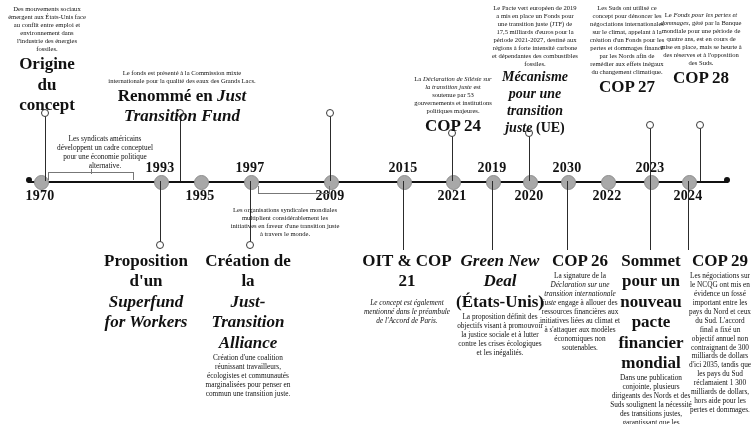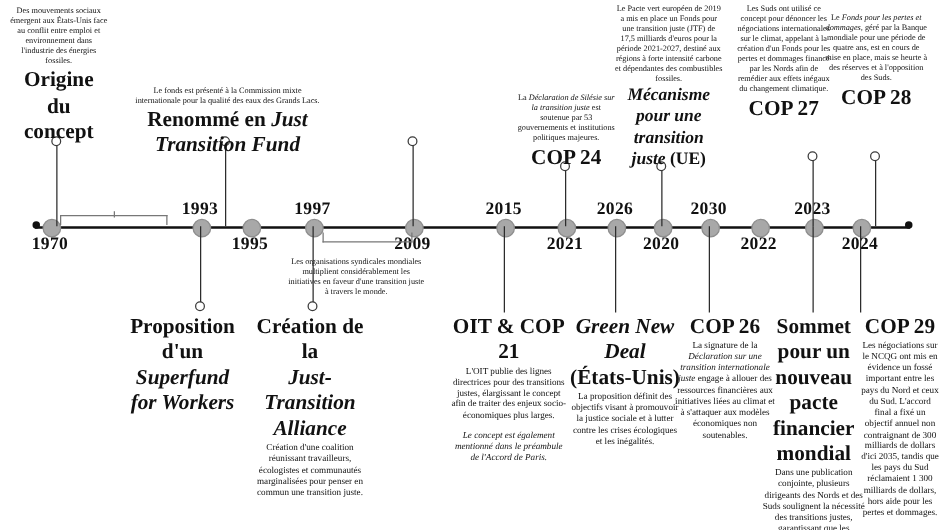--- a/index.html
+++ b/index.html
@@ -148,21 +148,21 @@
   <div class="node" style="left:330px"></div>
   <div class="year below" style="left:330px">2009</div>
 
   <div class="node" style="left:403px"></div>
   <div class="year above" style="left:403px">2015</div>
 
   <div class="node" style="left:452px"></div>
   <div class="year below" style="left:452px">2021</div>
 
   <div class="node" style="left:492px"></div>
-  <div class="year above" style="left:492px">2026</div>
+  <div class="year above" style="left:492px">2019</div>
 
   <div class="node" style="left:529px"></div>
   <div class="year below" style="left:529px">2020</div>
 
   <div class="node" style="left:567px"></div>
   <div class="year above" style="left:567px">2030</div>
 
   <div class="node" style="left:607px"></div>
   <div class="year below" style="left:607px">2022</div>
 
@@ -208,20 +208,23 @@
   <div class="bracket" style="left:48px; top:172px; width:86px;">
     <span class="tick"></span>
   </div>
   <div class="bracket" style="left:258px; top:186px; width:72px; border-top:none; border-bottom:1px solid #777;"></div>
 
   <div class="block" style="left:8px; top:4px; width:78px;">
     <div class="body tiny">Des mouvements sociaux émergent aux États-Unis face au conflit entre emploi et environnement dans l'industrie des énergies fossiles.</div>
     <div class="title big">Origine du concept</div>
   </div>
 
+  <div class="block" style="left:55px; top:134px; width:100px;">
+    <div class="note">Les syndicats américains développent un cadre conceptuel pour une économie politique alternative.</div>
+  </div>
 
   <div class="block" style="left:108px; top:68px; width:148px;">
     <div class="body tiny">Le fonds est présenté à la Commission mixte internationale pour la qualité des eaux des Grands Lacs.</div>
     <div class="title big">
       <span>Renommé en</span>
       <em>Just Transition Fund</em>
     </div>
   </div>
 
 
@@ -259,21 +262,20 @@
   <div class="block" style="left:198px; top:250px; width:100px;">
     <div class="title big">
       <span>Création de la</span><br>
       <em>Just-Transition Alliance</em>
     </div>
     <div class="body">Création d'une coalition réunissant travailleurs, écologistes et communautés marginalisées pour penser en commun une transition juste.</div>
   </div>
 
   <div class="block" style="left:360px; top:250px; width:94px;">
     <div class="title big">OIT &amp; COP 21</div>
-    <div class="body">L'OIT publie des lignes directrices pour des transitions justes, élargissant le concept afin de traiter des enjeux socio-économiques plus larges.</div>
     <div class="body" style="margin-top:7px;font-style:italic;">Le concept est également mentionné dans le préambule de l'Accord de Paris.</div>
   </div>
 
   <div class="block" style="left:455px; top:250px; width:90px;">
     <div class="title big">
       <em>Green New Deal</em><br>
       <span>(États-Unis)</span>
     </div>
     <div class="body">La proposition définit des objectifs visant à promouvoir la justice sociale et à lutter contre les crises écologiques et les inégalités.</div>
   </div>

